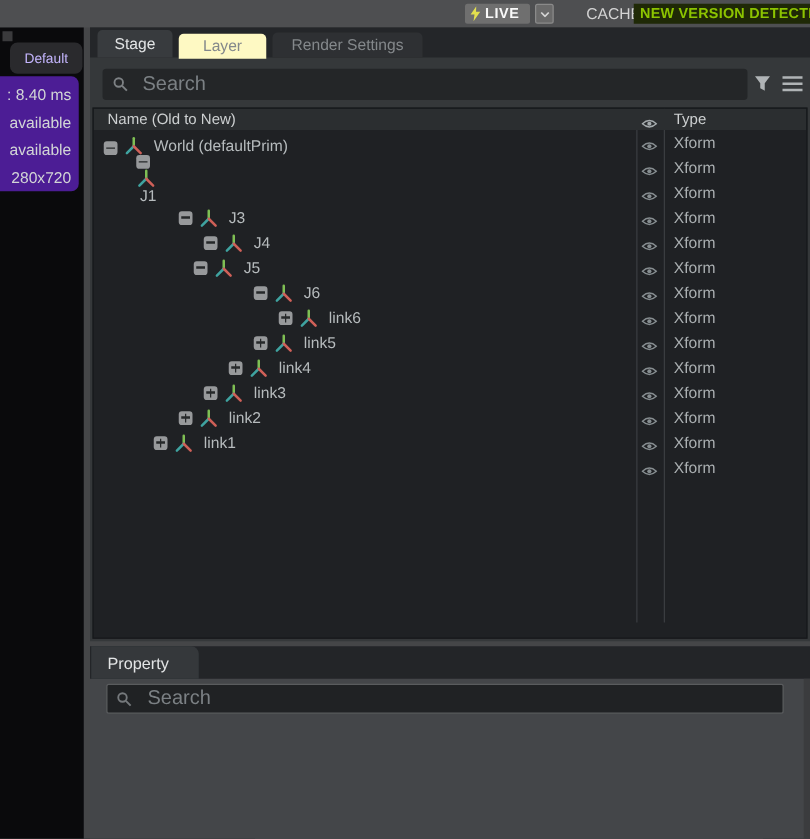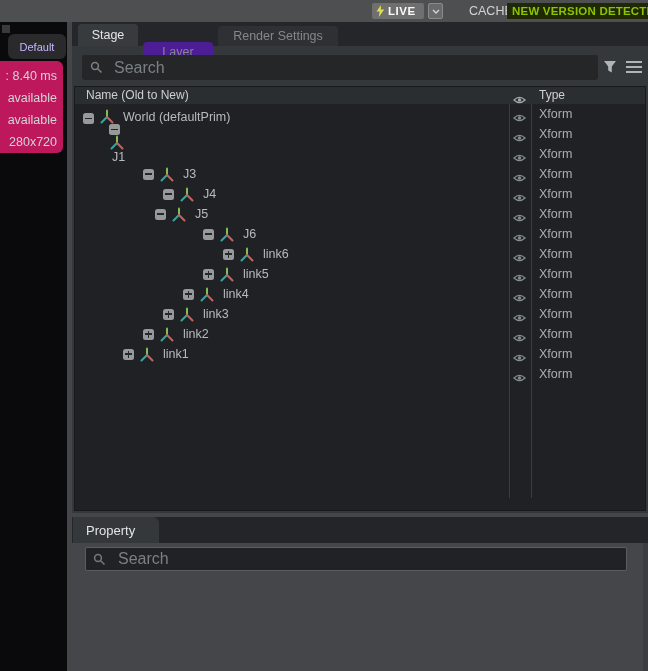--- a/index.html
+++ b/index.html
@@ -11,29 +11,29 @@
   #live-btn{left:372px;top:3px;width:52px;height:16px;background:#6f6f6f;border-radius:2px;display:flex;align-items:center;gap:3px;padding-left:4px;box-sizing:border-box;cursor:pointer;}
   #live-btn .lbl{font-size:11.5px;font-weight:bold;color:#fafafa;letter-spacing:.5px;}
   #live-chevron{left:428px;top:3px;width:15px;height:16px;background:#6a6a6a;border:1px solid #8a8a8a;border-radius:2px;box-sizing:border-box;display:flex;align-items:center;justify-content:center;cursor:pointer;}
   #cache-label{left:469px;top:0;height:22px;line-height:22px;font-size:12.5px;color:#d4d4d4;}
   #cache-badge{left:507px;top:3px;height:16px;line-height:16px;padding:0 5px;font-size:11.5px;font-weight:600;letter-spacing:.2px;white-space:nowrap;}
 
   
   #viewport{left:0;top:22px;width:67px;height:649px;background:#0a0a0c;}
   #corner-frag{left:2px;top:3px;width:8px;height:8px;background:#3a3a3c;}
   #default-tab{left:8px;top:12px;width:58px;height:25px;background:#2a2a2d;border-radius:6px;color:#c4b5fd;font-size:11px;display:flex;align-items:center;justify-content:center;cursor:pointer;}
-  #stats-box{left:0;top:39px;width:63px;height:92px;background:#be185d;border-radius:0 6px 6px 0;box-sizing:border-box;padding:4px 6px 0 0;text-align:right;}
+  #stats-box{left:0;top:39px;width:63px;height:92px;background:#4c1d95;border-radius:0 6px 6px 0;box-sizing:border-box;padding:4px 6px 0 0;text-align:right;}
   #stats-box .line{font-size:12.5px;line-height:22px;color:#d2d5d6;white-space:nowrap;overflow:hidden;}
 
   
   #stage-panel{left:72px;top:22px;width:576px;height:491px;background:#35383a;}
   #stage-tabbar{left:0;top:0;width:576px;height:24px;background:#242629;}
   .tab{position:absolute;border-radius:4px 4px 0 0;display:flex;align-items:center;justify-content:center;font-size:12.5px;cursor:pointer;}
   #tab-stage{left:6px;top:2px;width:60px;height:22px;background:#383b3e;color:#e2e4e5;}
-  #tab-layer{left:71px;top:20px;width:70px;height:20px;background:#4c1d95;color:#84888b;}
+  #tab-layer{left:71px;top:5px;width:70px;height:20px;background:#fef9c3;color:#84888b;}
   #tab-render{left:146px;top:4px;width:120px;height:20px;background:#2e3033;color:#84888b;}
   .search-wrap{position:absolute;}
   #stage-search{left:10px;top:33px;width:516px;height:25px;}
   .search-wrap input{width:100%;height:100%;box-sizing:border-box;background:#242628;border:none;border-radius:3px;color:#5eead4;font-size:16px;padding:0 6px 0 32px;outline:none;font-family:"Liberation Sans",sans-serif;}
   .search-wrap input::placeholder{color:#7b8084;}
   .search-wrap svg{position:absolute;left:8px;top:6px;pointer-events:none;}
   #filter-icon{left:530px;top:37px;width:17px;height:16px;cursor:pointer;}
   #menu-icon{left:554px;top:39px;width:16px;height:12px;cursor:pointer;}
   #menu-icon .bar{position:absolute;left:0;width:16px;height:2px;background:#b0b4b6;}
   #menu-icon .b1{top:0;} #menu-icon .b2{top:5px;} #menu-icon .b3{top:10px;}

